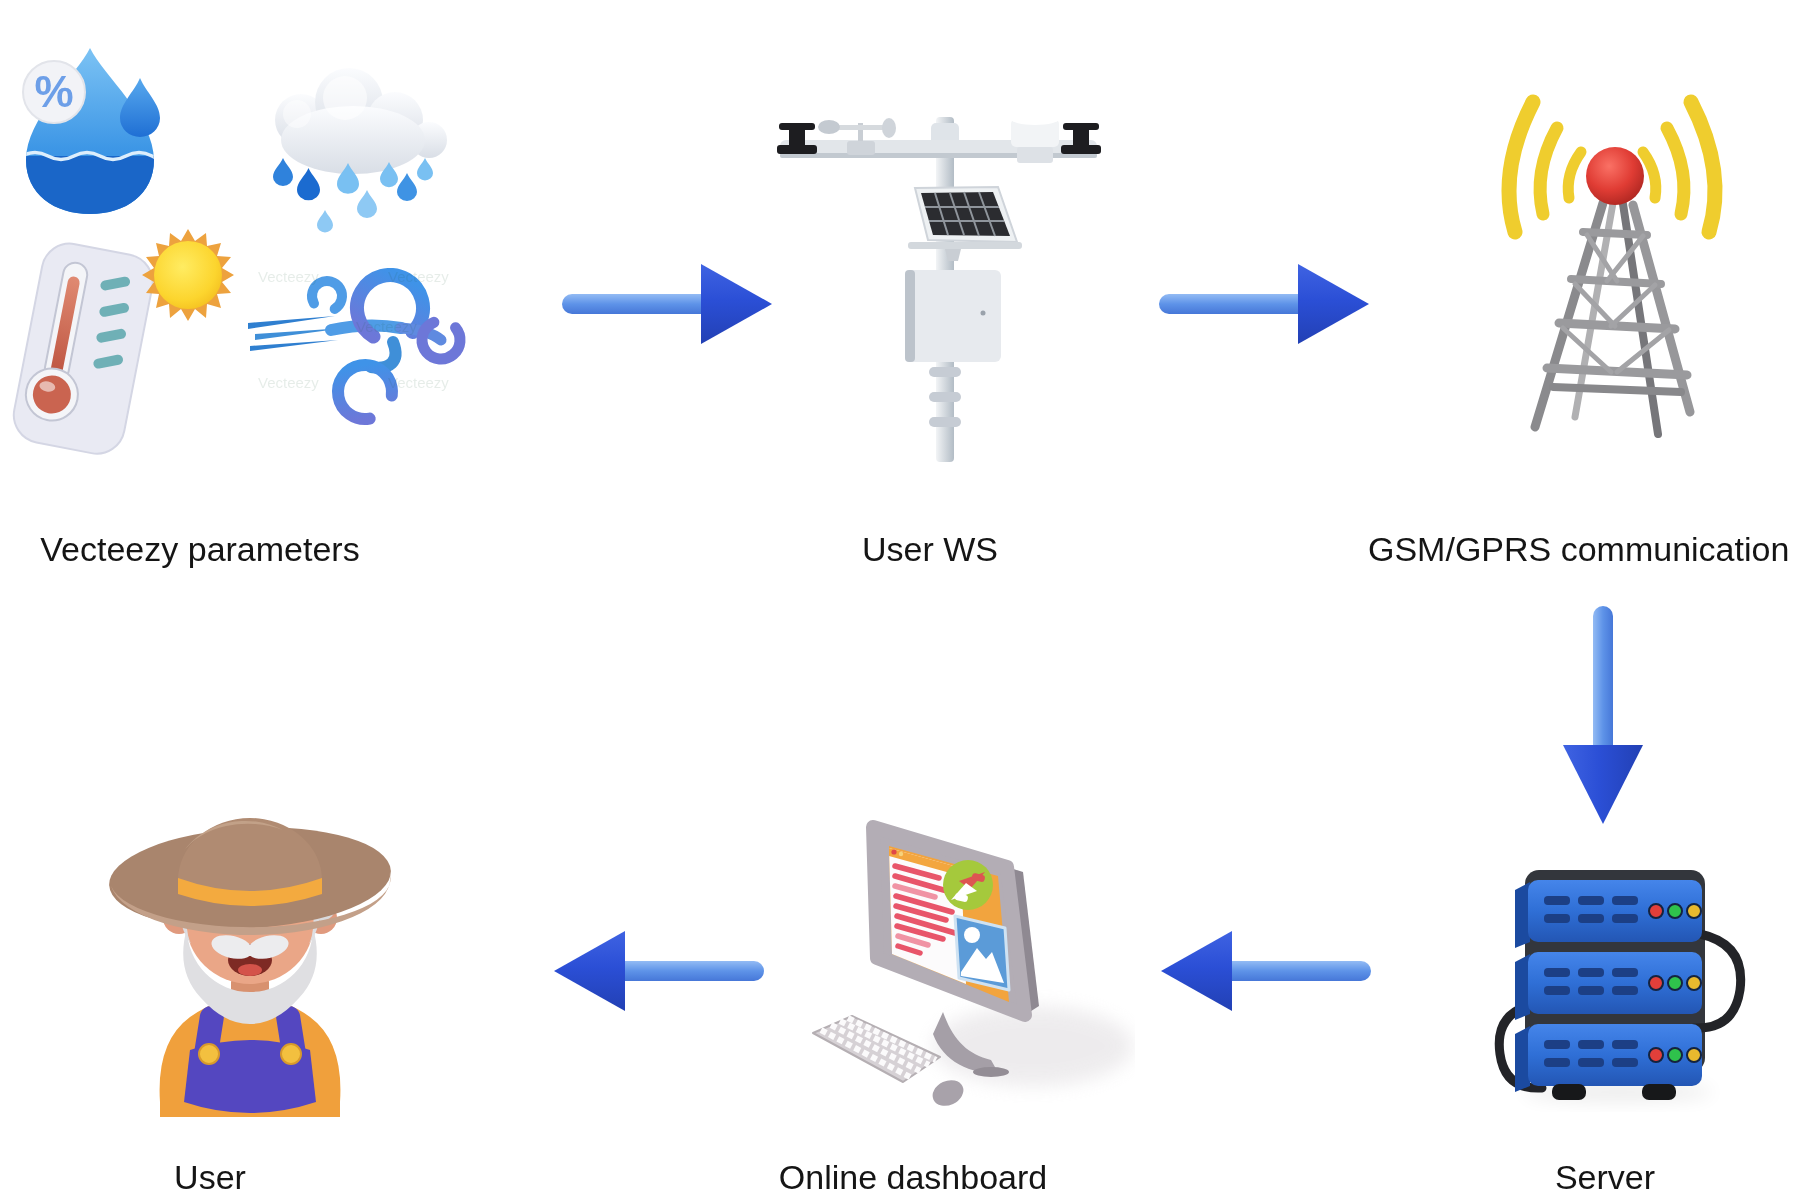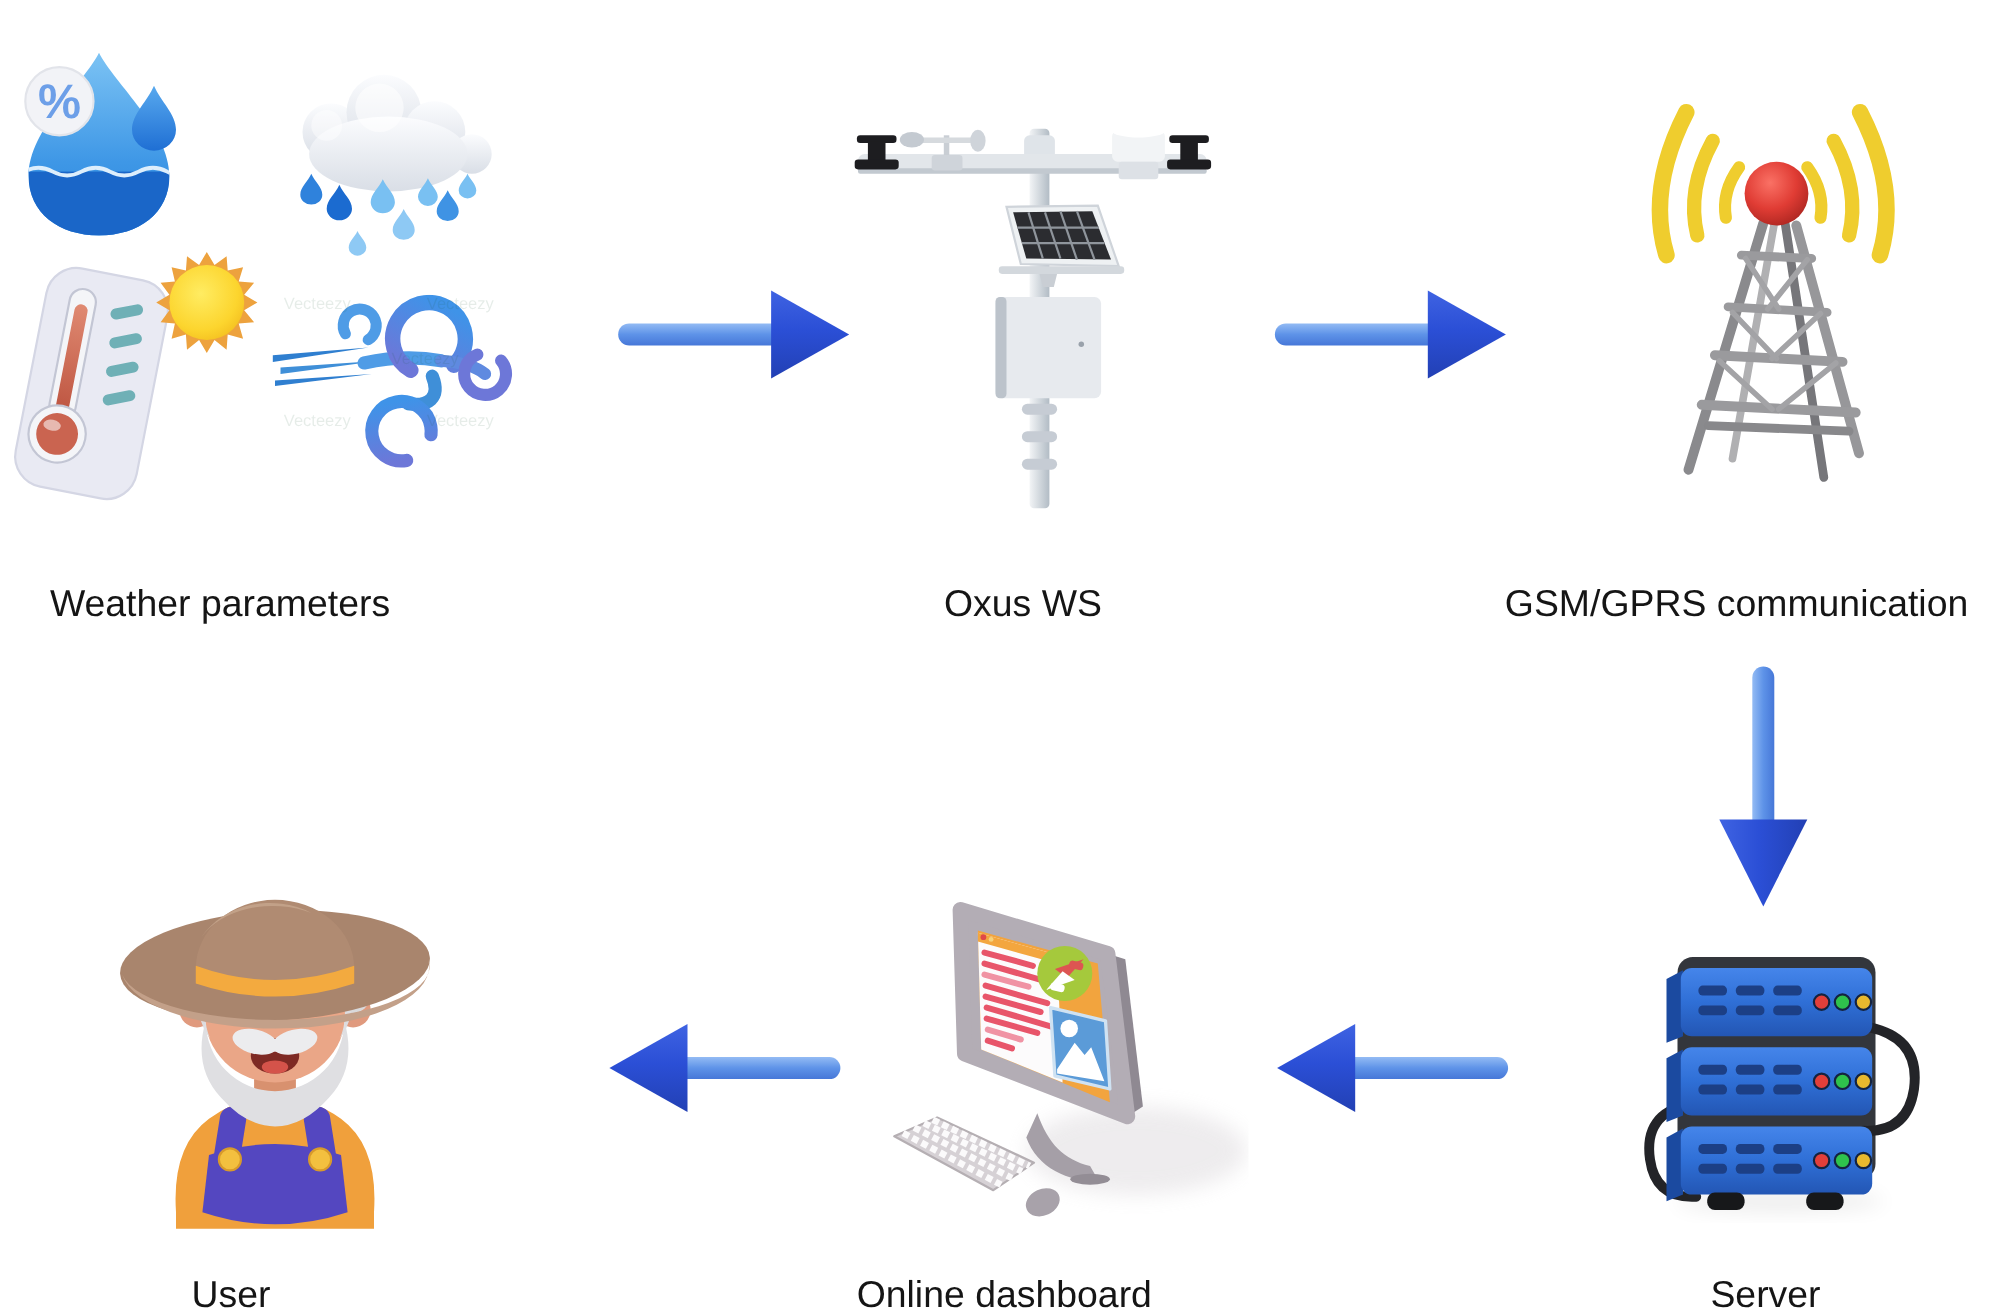--- a/index.html
+++ b/index.html
@@ -168,21 +168,21 @@
       <circle cx="122" cy="124" r="27" stroke="url(#gWind)" stroke-width="12" stroke-dasharray="135 35" transform="rotate(80 122 124)"></circle>
     </g>
   </svg>
 
   <span class="wm" style="left:258px;top:268px">Vecteezy</span>
   <span class="wm" style="left:388px;top:268px">Vecteezy</span>
   <span class="wm" style="left:356px;top:318px">Vecteezy</span>
   <span class="wm" style="left:258px;top:374px">Vecteezy</span>
   <span class="wm" style="left:388px;top:374px">Vecteezy</span>
 </div>
-<div class="node-label" style="left:20px;top:528px;width:360px">Weather parameters</div>
+<div class="node-label" style="left:20px;top:528px;width:360px">Vecteezy parameters</div>
 
 <svg class="abs" style="left:558px;top:258px" width="220" height="90" viewBox="0 0 220 90">
   <rect x="4" y="36" width="152" height="20" rx="10" fill="url(#gShaftH)"></rect>
   <polygon points="143,6 214,46 143,86" fill="url(#gHead)"></polygon>
 </svg>
 
 <svg class="abs" style="left:765px;top:95px" width="350" height="375" viewBox="0 0 350 375">
 
   <rect x="171" y="22" width="18" height="345" rx="4" fill="url(#gPole)"></rect>
   <rect x="166" y="28" width="28" height="26" rx="5" fill="#dfe4e9"></rect>
@@ -236,21 +236,21 @@
     <rect x="140" y="175" width="10" height="92" rx="4" fill="#bcc3cb"></rect>
     <circle cx="218" cy="218" r="2.5" fill="#9aa2ab"></circle>
   </g>
 
   <g fill="#c6ccd4">
     <rect x="164" y="272" width="32" height="10" rx="5"></rect>
     <rect x="164" y="297" width="32" height="10" rx="5"></rect>
     <rect x="164" y="322" width="32" height="10" rx="5"></rect>
   </g>
 </svg>
-<div class="node-label" style="left:780px;top:528px;width:300px">Oxus WS</div>
+<div class="node-label" style="left:780px;top:528px;width:300px">User WS</div>
 
 <svg class="abs" style="left:1155px;top:258px" width="220" height="90" viewBox="0 0 220 90">
   <rect x="4" y="36" width="152" height="20" rx="10" fill="url(#gShaftH)"></rect>
   <polygon points="143,6 214,46 143,86" fill="url(#gHead)"></polygon>
 </svg>
 
 <svg class="abs" style="left:1495px;top:82px" width="320" height="405" viewBox="0 0 320 405">
 
   <g fill="none" stroke="#efcd2e" stroke-linecap="round">
     <path d="M86,70 Q70,92 74,116" stroke-width="11"></path>

